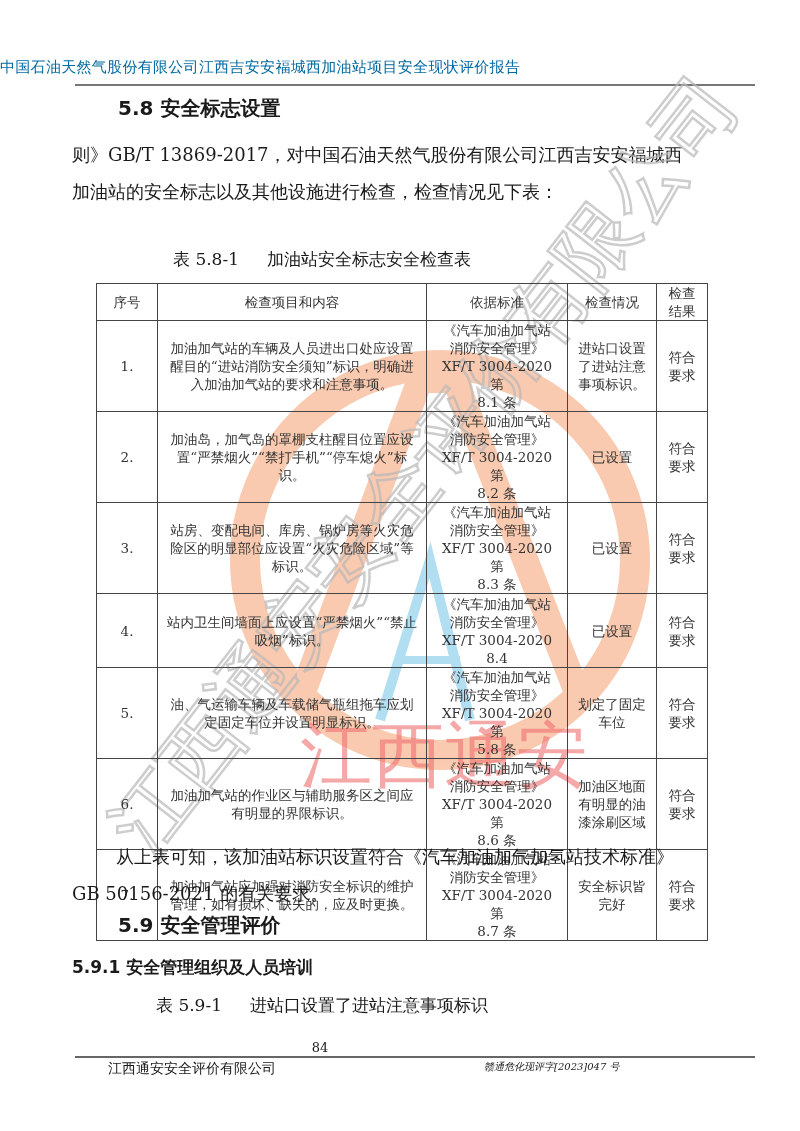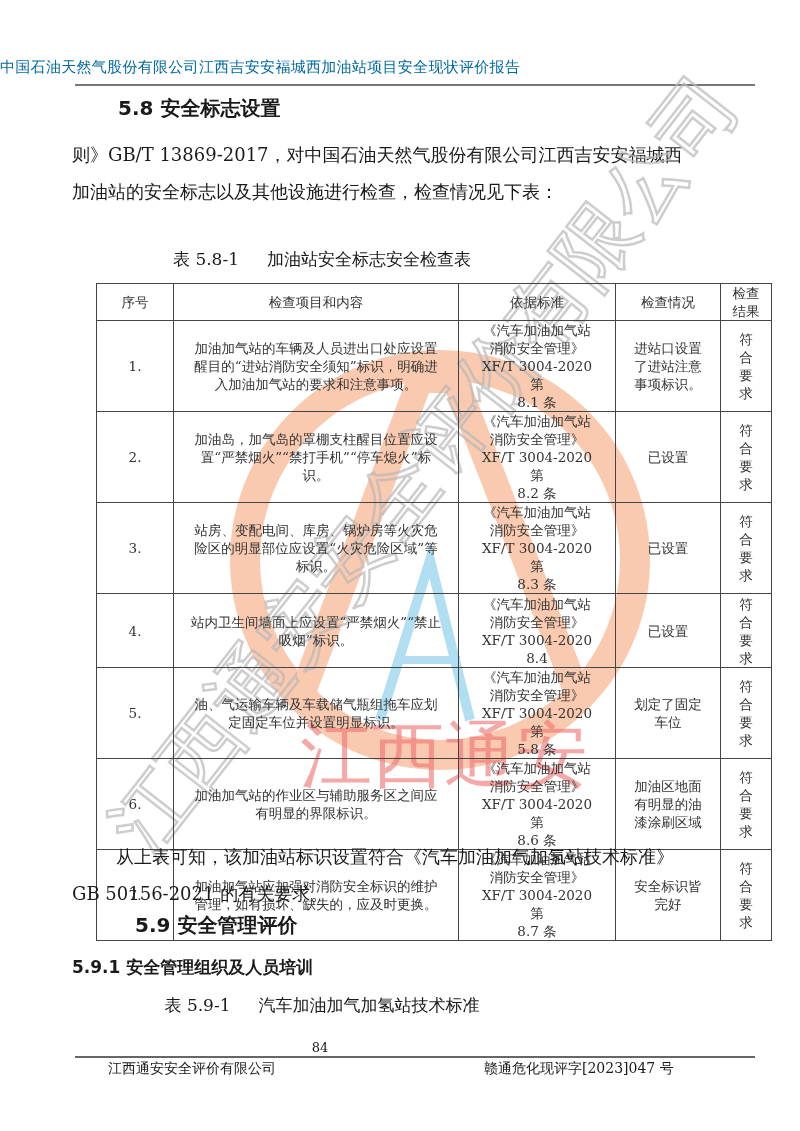--- a/index.html
+++ b/index.html
@@ -7,27 +7,27 @@
          font-family:"DejaVu Serif","Liberation Serif",serif; color:#1a1a1a; }
   .abs { position:absolute; }
   .run-header { left:0; width:800px; top:58px; text-align:left; font-size:15px; color:#0369a1; letter-spacing:0.3px; }
   .header-rule { left:75px; width:680px; top:84px; height:2px; background:#777; }
   .h2 { font-family:"DejaVu Sans","Liberation Sans",sans-serif; font-weight:bold; font-size:20px; }
   .h3 { font-family:"DejaVu Sans","Liberation Sans",sans-serif; font-weight:bold; font-size:17px; }
   .para { font-size:18px; line-height:37px; left:72px; width:660px; }
   .caption { left:0; width:644px; text-align:center; font-size:17px; }
   .caption .gap { display:inline-block; width:28px; }
   table.chk { position:absolute; left:96px; top:283px; border-collapse:collapse; font-size:13.5px; color:#333; }
-  table.chk td, table.chk th { border:1.2px solid #444; text-align:center; vertical-align:middle; padding:0 16px; line-height:18px; font-weight:normal; }
+  table.chk td, table.chk th { border:1.2px solid #444; text-align:center; vertical-align:middle; padding:0 8px; line-height:18px; font-weight:normal; }
   table.chk th { height:34px; }
   .c-no { width:44px; } .c-item { width:252px; } .c-std { width:124px; } .c-sit { width:72px; } .c-res { width:38px; }
   .footer-page { left:0; width:640px; top:1040px; text-align:center; font-size:13px; }
   .footer-rule { left:75px; width:680px; top:1056px; height:1.5px; background:#666; }
   .footer-left { left:108px; top:1060px; font-size:14px; }
-  .footer-right { left:484px; top:1060px; font-size:14px; }
+  .footer-right { left:484px; top:1060px; font-size:10px;font-style:italic; }
   .wm { pointer-events:none; }
   .std-text { display:block; }
 </style>
 </head>
 <body>
 
 <div class="abs run-header">中国石油天然气股份有限公司江西吉安安福城西加油站项目安全现状评价报告</div>
 <div class="abs header-rule"></div>
 
 <div class="abs h2" style="left:118px; top:95px;">5.8 安全标志设置</div>
@@ -153,23 +153,23 @@
       <td>符合要求</td>
     </tr>
   </tbody>
 </table>
 
 <div class="abs para" style="top:838px;">
   <div style="text-indent:44px;">从上表可知，该加油站标识设置符合《汽车加油加气加氢站技术标准》</div>
   <div>GB 50156-2021 的有关要求。</div>
 </div>
 
-<div class="abs h2" style="left:135px; top:912px;">5.9 安全管理评价</div>
+<div class="abs h2" style="left:118px; top:912px;">5.9 安全管理评价</div>
 <div class="abs h3" style="left:72px; top:956px;">5.9.1 安全管理组织及人员培训</div>
 
 <div class="abs caption" style="top:994px;">
-  <span>表 5.9-1</span><span class="gap"></span><span>汽车加油加气加氢站技术标准</span>
+  <span>表 5.9-1</span><span class="gap"></span><span>进站口设置了进站注意事项标识</span>
 </div>
 
 <div class="abs footer-page">84</div>
 <div class="abs footer-rule"></div>
 <div class="abs footer-left">江西通安安全评价有限公司</div>
 <div class="abs footer-right">赣通危化现评字[2023]047 号</div>
 
 </body></html>

